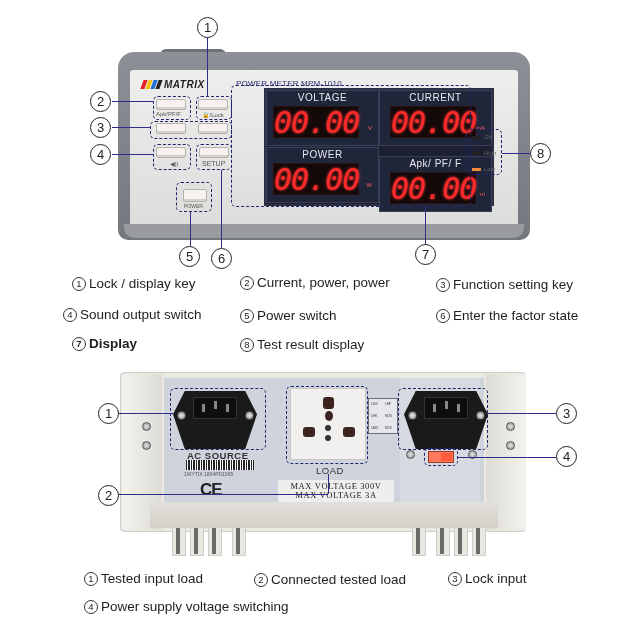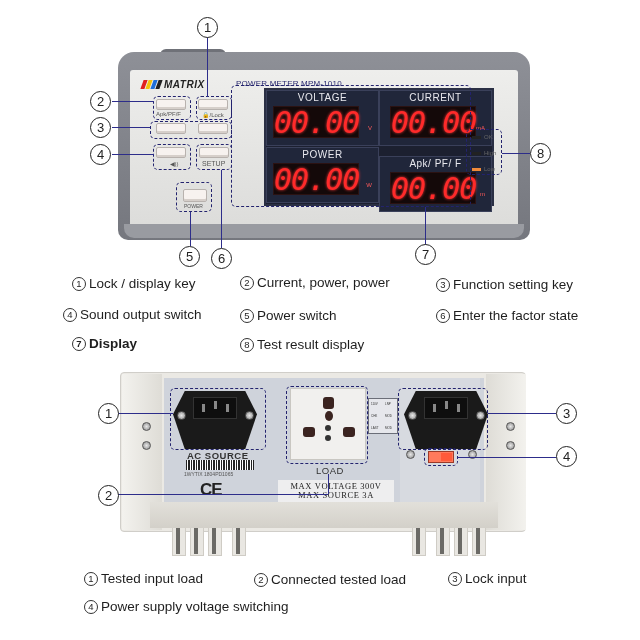--- a/index.html
+++ b/index.html
@@ -215,21 +215,21 @@
   <div style="left:2px;top:3px;">110V</div>
   <div style="left:16px;top:3px;">LNP</div>
   <div style="left:2px;top:15px;">CHK</div>
   <div style="left:16px;top:15px;">MOD</div>
   <div style="left:2px;top:27px;">LAST</div>
   <div style="left:16px;top:27px;">MOD</div>
 </div>
 
 <div class="abs spec">
   <div>MAX VOLTAGE 300V</div>
-  <div>MAX SOURCE 3A</div>
+  <div>MAX VOLTAGE 3A</div>
 </div>
 
 <div class="iec" style="left:404px;top:391px;">
   <div class="iec-inner">
     <div class="pin" style="left:8px;"></div>
     <div class="pin" style="left:20px;top:3px;"></div>
     <div class="pin" style="left:32px;"></div>
   </div>
 </div>
 <div class="screw" style="left:408px;top:411px;z-index:2;"></div>

